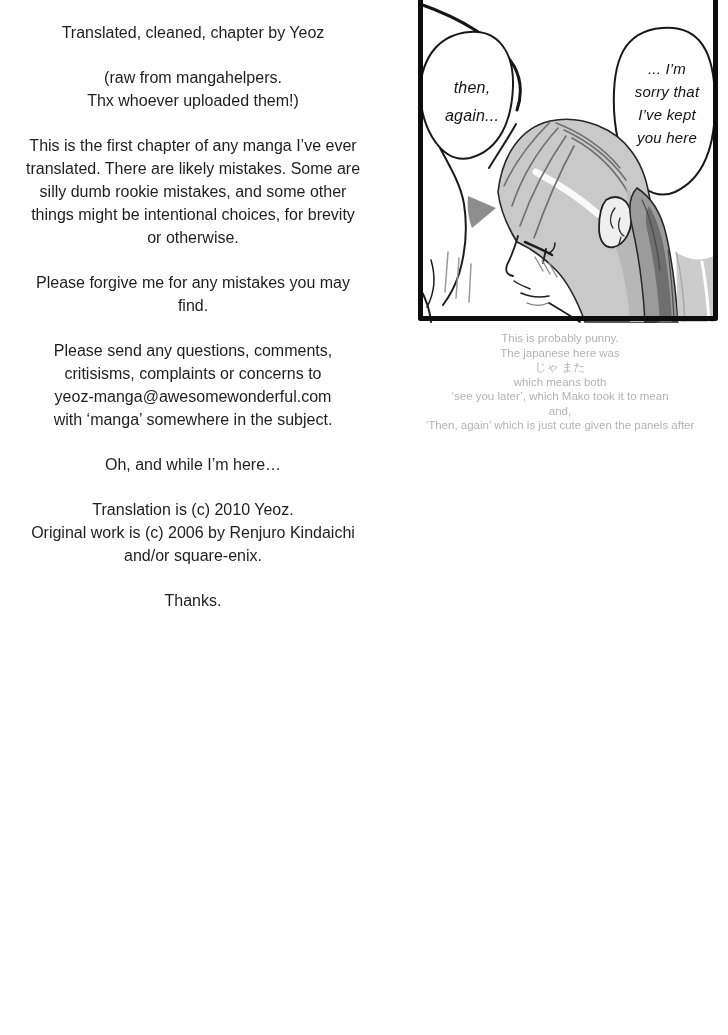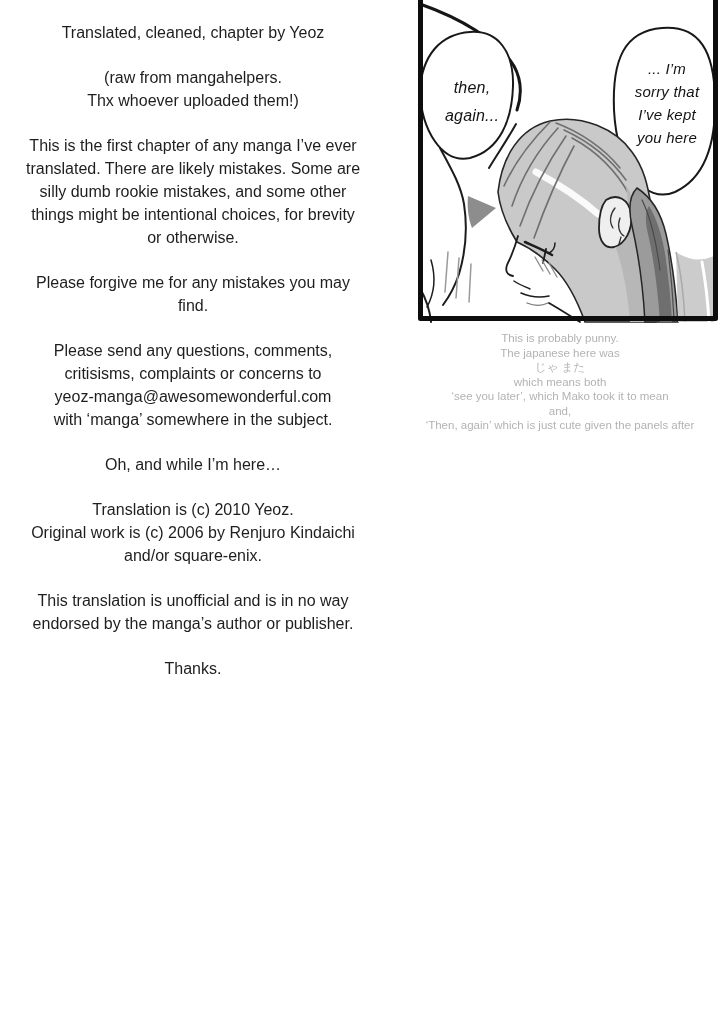--- a/index.html
+++ b/index.html
@@ -78,22 +78,20 @@
   <div class="para">Please forgive me for any mistakes you may
 find.</div>
   <div class="para">Please send any questions, comments,
 critisisms, complaints or concerns to
 yeoz-manga@awesomewonderful.com
 with ‘manga’ somewhere in the subject.</div>
   <div class="para">Oh, and while I’m here…</div>
   <div class="para">Translation is (c) 2010 Yeoz.
 Original work is (c) 2006 by Renjuro Kindaichi
 and/or square-enix.</div>
-  <div class="para">This translation is unofficial and is in no way
-endorsed by the manga’s author or publisher.</div>
   <div class="para">Thanks.</div>
 </div>
 
 <div class="panel">
   <svg width="300" height="325" viewBox="0 0 300 325">
     <rect x="0" y="0" width="300" height="325" fill="#ffffff"></rect>
 
     <g fill="none" stroke="#161616" stroke-linecap="round">
       <path d="M 2,4 C 42,18 80,40 96,66 C 103,79 104,95 99,110" stroke-width="3"></path>
     </g>

